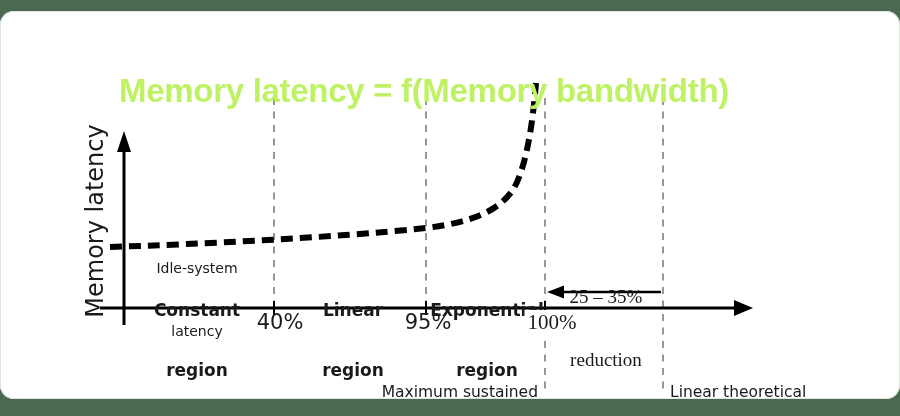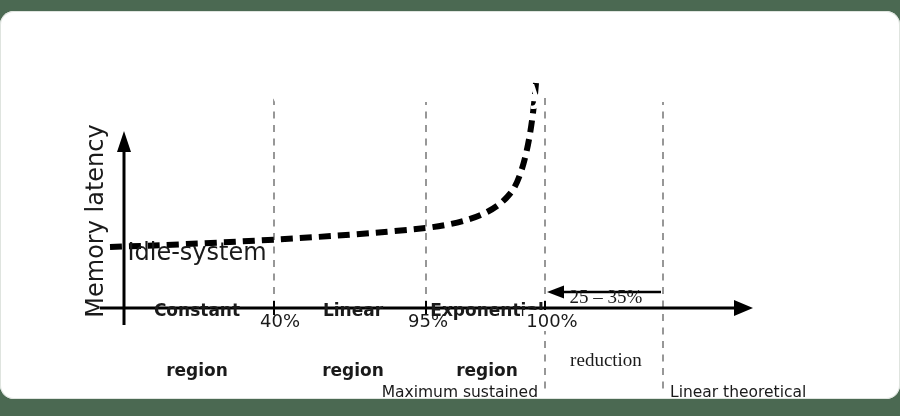--- a/index.html
+++ b/index.html
@@ -14,34 +14,34 @@
     position:absolute; left:0; right:0; top:11px; bottom:17px;
     background:#ffffff; border-radius:14px;
     box-shadow:0 0 0 1px #dfe4df inset;
   }
   .diagram-svg { position:absolute; left:0; top:0; width:900px; height:416px; }
   .lbl { position:absolute; white-space:pre; }
   .chart-title {
     position:absolute; top:26px; left:0; width:848px; text-align:center;
     font-family:"Liberation Sans", sans-serif;
     font-weight:bold; font-size:33px; letter-spacing:-0.3px;
-    color:#ffffff;
+    color:#bef264;
     margin-top:46px;
   }
   .y-label {
     position:absolute; left:95px; top:221px;
     transform:translate(-50%,-50%) rotate(-90deg);
     font-size:24px; white-space:nowrap;
   }
   .centered { transform:translateX(-50%); text-align:center; }
-  .idle-label { left:197px; top:200px; font-size:24px; line-height:21px; }
+  .idle-label { left:197px; top:216px; font-size:14px; line-height:21px; }
   .region-label { top:260px; font-weight:bold; font-size:17px; line-height:20px; }
   .reduction-label { left:606px; top:244px; font-size:19px; line-height:21px;font-family:Liberation Serif, serif; }
-  .tick-label { top:310px; font-size:18px; }
-  .tick-label.masked { background:#ffffff; padding:0 3px; }
+  .tick-label { top:310px; font-size:21px; }
+  .tick-label.masked { background:#ffffff; padding:0 3px;font-family:Liberation Serif, serif; }
   .bw-label { top:344px; font-size:15.5px; line-height:19.5px; }
   .bw-sustained { right:362px; text-align:right; }
   .bw-theoretical { left:670px; text-align:left; }
 </style>
 </head>
 <body>
 
 <div class="stage">
   <div class="panel"></div>
 
@@ -66,20 +66,21 @@
     <line x1="661" y1="292" x2="558" y2="292" stroke="#000" stroke-width="2.5"></line>
     <polygon points="547,292 564,285.5 564,298.5" fill="#000"></polygon>
   </svg>
 
   <div class="chart-title">Memory latency = f(Memory bandwidth)</div>
 
   <div class="y-label">Memory latency</div>
 
   <div class="lbl centered idle-label">
     <div>Idle-system</div>
+    <div>latency</div>
   </div>
 
   <div class="lbl centered region-label" style="left:197px">
     <div>Constant</div>
     <div>region</div>
   </div>
   <div class="lbl centered region-label" style="left:353px">
     <div>Linear</div>
     <div>region</div>
   </div>

